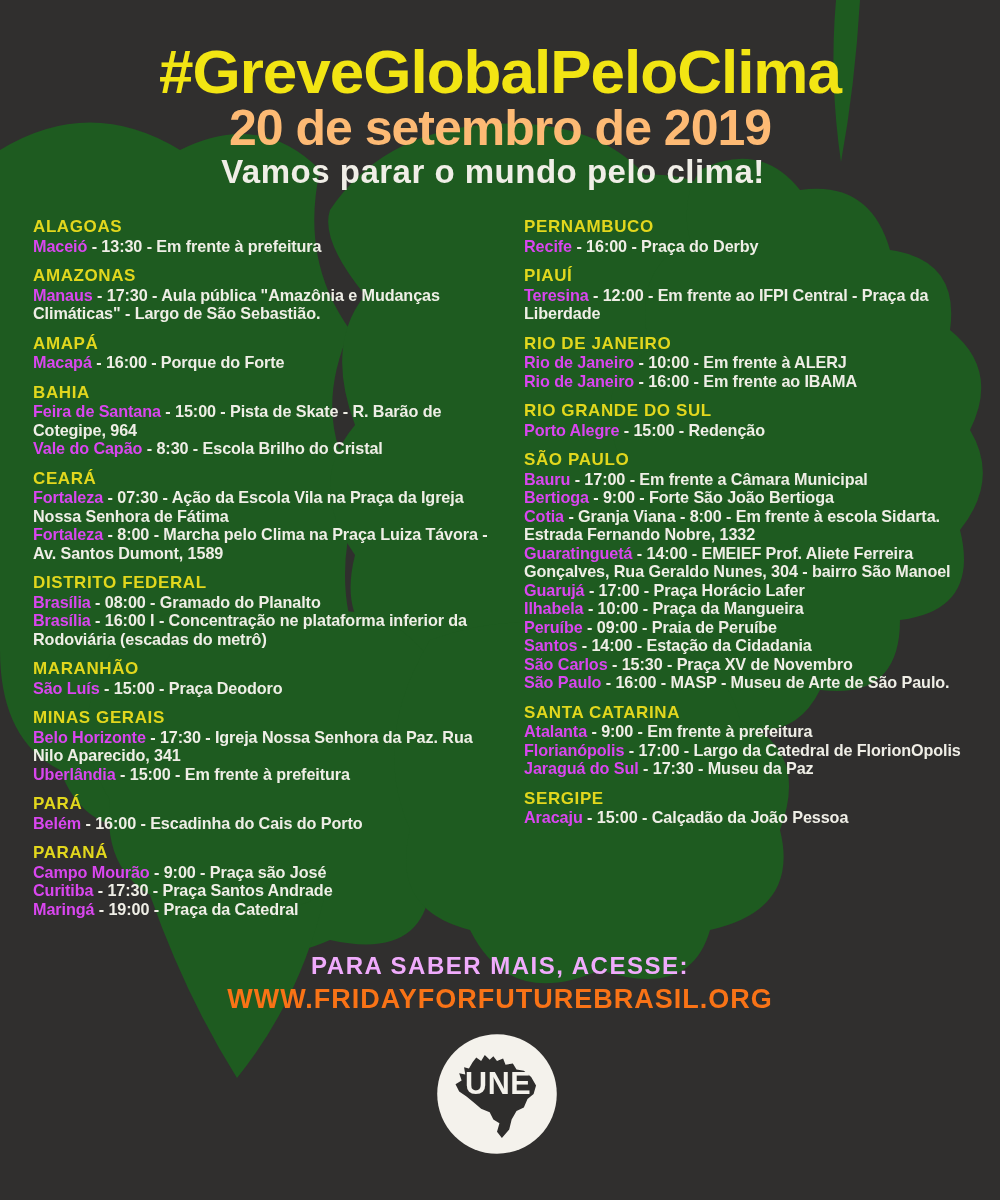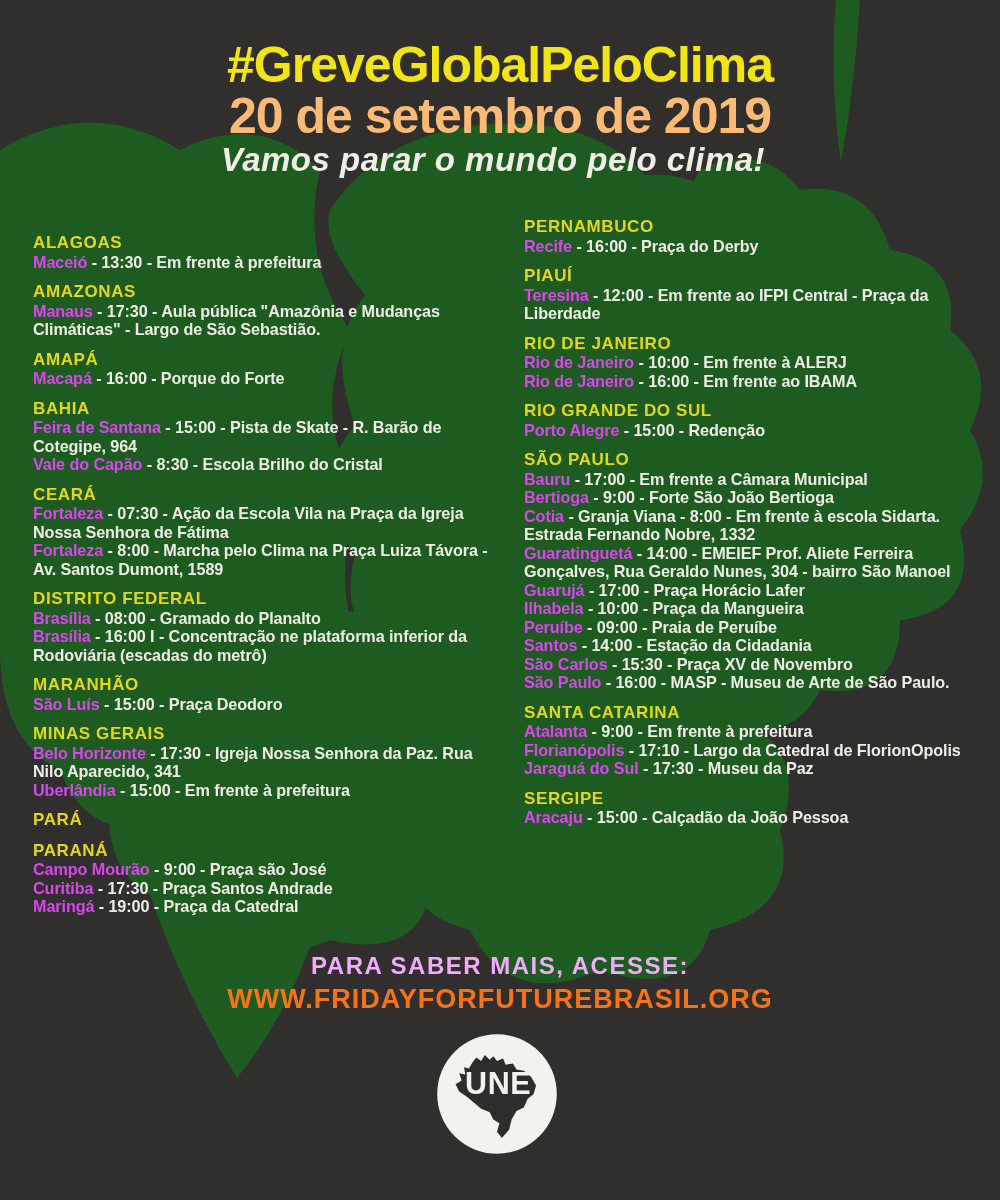--- a/index.html
+++ b/index.html
@@ -10,40 +10,39 @@
     background:#302f2e;
     font-family:"Liberation Sans", sans-serif;
     font-weight:bold;
     -webkit-font-smoothing:antialiased;
   }
   .bg{position:absolute;inset:0;z-index:0;}
 
   
   .header{position:absolute;top:40px;left:0;width:1000px;text-align:center;z-index:1;}
   .title{
-    margin:0;font-size:50px;line-height:1.02;letter-spacing:-1px;
+    margin:0;font-size:62px;line-height:1.02;letter-spacing:-1px;
     color:#f2e513;
   }
   .date{
     margin:0;font-size:50px;line-height:1.0;letter-spacing:-1px;
     color:#fdba74;
   }
   .tagline{
     margin:2px 14px 0 0;font-size:33px;line-height:1.05;letter-spacing:0.5px;
     color:#f0eee7;
-    font-style:italic;
   }
 
   
   .content{
     position:absolute;top:218px;left:33px;width:952px;
     display:flex;z-index:1;
   }
   .col{width:462px;}
-  .col-left{margin-right:30px;margin-top:16px;}
+  .col-left{margin-right:30px;}
   .state-section{margin:0 0 12px 0;}
   .state-name{
     margin:0;font-size:17px;line-height:18.5px;letter-spacing:0.6px;
     color:#e2d71d;
   }
   .event-line{
     margin:0;font-size:16.2px;line-height:18.5px;letter-spacing:-0.1px;
     color:#efeee6;
   }
   .event-line .city{color:#d946ef;}
@@ -122,20 +121,21 @@
           <h4 class="state-name">MARANHÃO</h4>
           <p class="event-line"><span class="city">São Luís</span><span class="details"> - 15:00 - Praça Deodoro</span></p>
         </section>
         <section class="state-section">
           <h4 class="state-name">MINAS GERAIS</h4>
           <p class="event-line"><span class="city">Belo Horizonte</span><span class="details"> - 17:30 - Igreja Nossa Senhora da Paz. Rua Nilo Aparecido, 341</span></p>
           <p class="event-line"><span class="city">Uberlândia</span><span class="details"> - 15:00 - Em frente à prefeitura</span></p>
         </section>
         <section class="state-section">
           <h4 class="state-name">PARÁ</h4>
+          <p class="event-line"><span class="city">Belém</span><span class="details"> - 16:00 - Escadinha do Cais do Porto</span></p>
         </section>
         <section class="state-section">
           <h4 class="state-name">PARANÁ</h4>
           <p class="event-line"><span class="city">Campo Mourão</span><span class="details"> - 9:00 - Praça são José</span></p>
           <p class="event-line"><span class="city">Curitiba</span><span class="details"> - 17:30 - Praça Santos Andrade</span></p>
           <p class="event-line"><span class="city">Maringá</span><span class="details"> - 19:00 - Praça da Catedral</span></p>
         </section>
       </div>
     <div class="col col-right">
         <section class="state-section">
@@ -164,21 +164,21 @@
           <p class="event-line"><span class="city">Guarujá</span><span class="details"> - 17:00 - Praça Horácio Lafer</span></p>
           <p class="event-line"><span class="city">Ilhabela</span><span class="details"> - 10:00 - Praça da Mangueira</span></p>
           <p class="event-line"><span class="city">Peruíbe</span><span class="details"> - 09:00 - Praia de Peruíbe</span></p>
           <p class="event-line"><span class="city">Santos</span><span class="details"> - 14:00 - Estação da Cidadania</span></p>
           <p class="event-line"><span class="city">São Carlos</span><span class="details"> - 15:30 - Praça XV de Novembro</span></p>
           <p class="event-line"><span class="city">São Paulo</span><span class="details"> - 16:00 - MASP - Museu de Arte de São Paulo.</span></p>
         </section>
         <section class="state-section">
           <h4 class="state-name">SANTA CATARINA</h4>
           <p class="event-line"><span class="city">Atalanta</span><span class="details"> - 9:00 - Em frente à prefeitura</span></p>
-          <p class="event-line"><span class="city">Florianópolis</span><span class="details"> - 17:10 - Largo da Catedral de FlorionOpolis</span></p>
+          <p class="event-line"><span class="city">Florianópolis</span><span class="details"> - 17:00 - Largo da Catedral de FlorionOpolis</span></p>
           <p class="event-line"><span class="city">Jaraguá do Sul</span><span class="details"> - 17:30 - Museu da Paz</span></p>
         </section>
         <section class="state-section">
           <h4 class="state-name">SERGIPE</h4>
           <p class="event-line"><span class="city">Aracaju</span><span class="details"> - 15:00 - Calçadão da João Pessoa</span></p>
         </section>
       </div>
   </div>
 
   <div class="footer">

